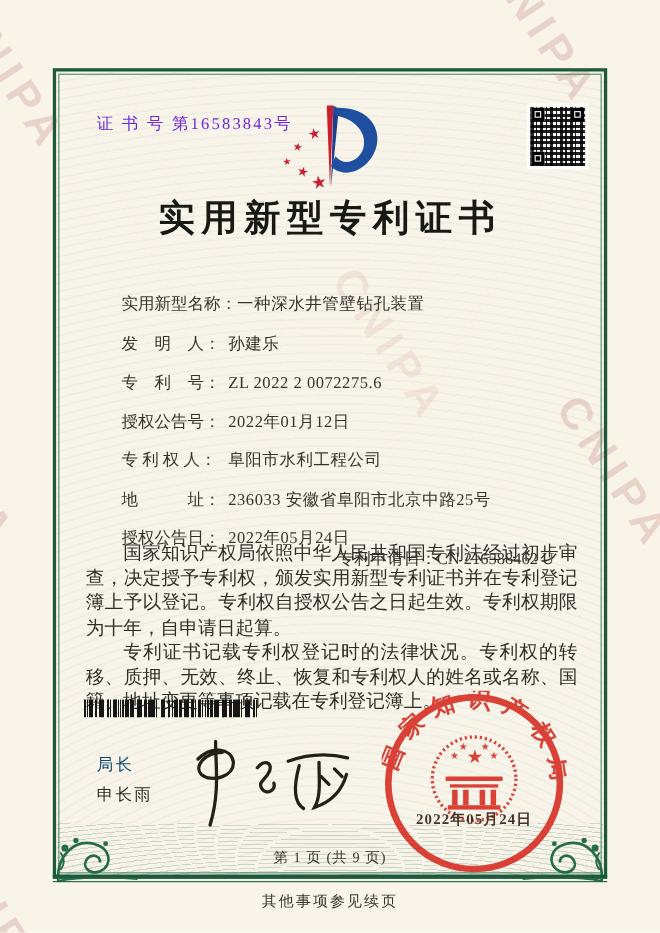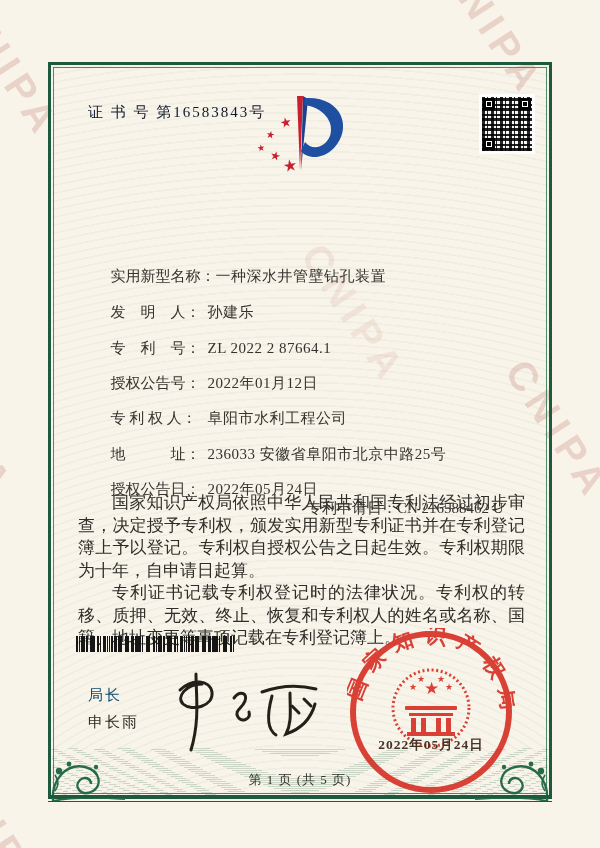--- a/index.html
+++ b/index.html
@@ -40,21 +40,21 @@
   }
   .corner-flourish { position:absolute; width:78px; height:48px; }
   .corner-flourish.left  { left:49px;  top:757px; }
   .corner-flourish.right { right:49px; top:757px; transform:scaleX(-1); }
   .bottom-rule {
     position:absolute; left:48px; top:795px; width:504px; height:7px;
     border-top:3px solid #1d5a3d; border-bottom:1px solid #1d5a3d;
   }
   
   .cert-no {
-    position:absolute; left:88px; top:103px; font-size:15px; color:#0f172a;
+    position:absolute; left:88px; top:103px; font-size:15px; color:#6d28d9;
     letter-spacing:2px; white-space:pre;
   }
   .logo { position:absolute; left:250px; top:92px; width:104px; height:86px; }
   .logo .star {
     position:absolute; color:#c8202f; font-family:"DejaVu Sans", sans-serif;
     line-height:1;
   }
   .qr {
     position:absolute; left:482px; top:97px; width:50px; height:54px;
     background-color:#fff;
@@ -163,30 +163,31 @@
     <span class="star" style="left:20px; top:58px; font-size:12px; transform:rotate(14deg);">★</span>
     <span class="star" style="left:33px; top:66px; font-size:16px; transform:rotate(-10deg);">★</span>
   </div>
 
   <div class="qr">
     <div class="finder f-tl"></div>
     <div class="finder f-tr"></div>
     <div class="finder f-bl"></div>
   </div>
 
+  <div class="doc-title">实用新型专利证书</div>
 
   <div class="fields">
     <div class="field-row" style="top:0px;">
       <span class="label">实用新型名称：</span><span class="value">一种深水井管壁钻孔装置</span>
     </div>
     <div class="field-row" style="top:36px;">
       <span class="label">发　明　人：</span><span class="value">孙建乐</span>
     </div>
     <div class="field-row" style="top:72px;">
-      <span class="label">专　利　号：</span><span class="value">ZL 2022 2 87664.1</span>
+      <span class="label">专　利　号：</span><span class="value">ZL 2022 2 0072275.6</span>
     </div>
     <div class="field-row" style="top:107px;">
       <span class="label">授权公告号：</span><span class="value">2022年01月12日</span>
     </div>
     <div class="field-row" style="top:142px;">
       <span class="label">专 利 权 人：</span><span class="value">阜阳市水利工程公司</span>
     </div>
     <div class="field-row" style="top:178px;">
       <span class="label">地　　　址：</span><span class="value">236033 安徽省阜阳市北京中路25号</span>
     </div>
@@ -242,15 +243,16 @@
           <rect x="74" y="90" width="5" height="14"></rect>
           <rect x="89" y="90" width="5" height="14"></rect>
           <rect x="99" y="90" width="5" height="14"></rect>
           <rect x="60" y="104" width="48" height="4"></rect>
         </g>
       </g>
     </svg>
     <div class="seal-date">2022年05月24日</div>
   </div>
 
-  <div class="page-num">第 1 页 (共 5 页)</div>
+  <div class="page-num">第 1 页 (共 9 页)</div>
+  <div class="footer-note">其他事项参见续页</div>
 
 </div>
 
 </body></html>

